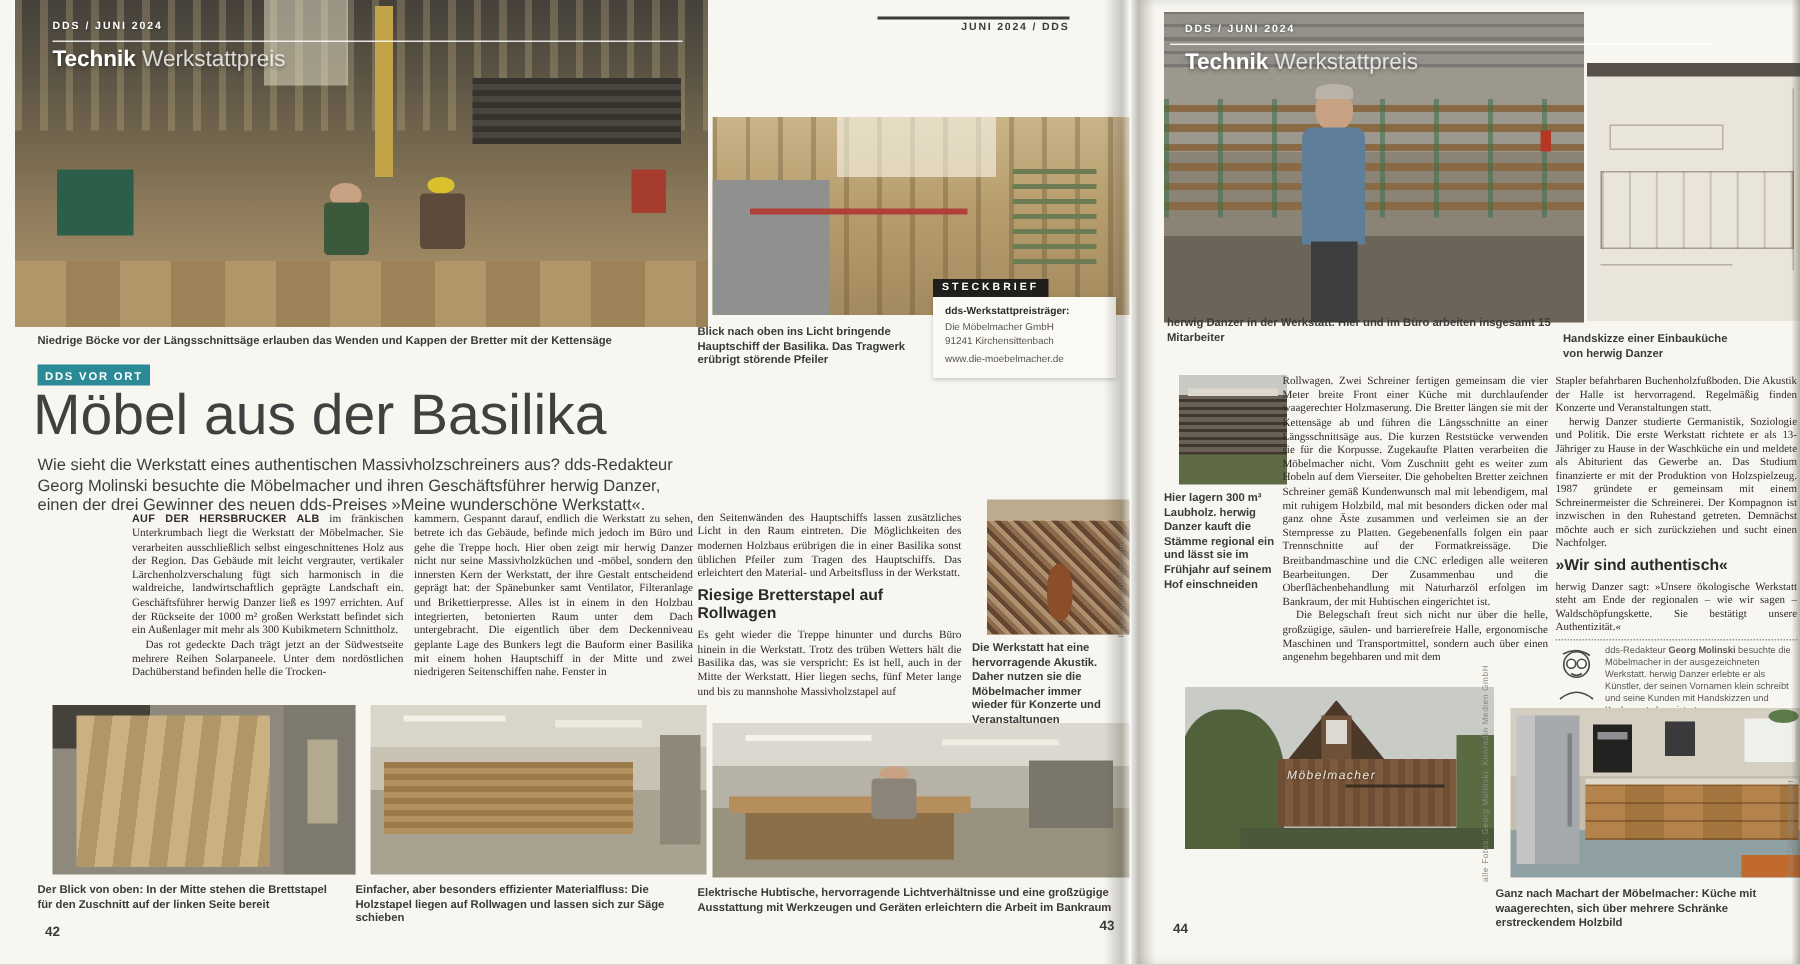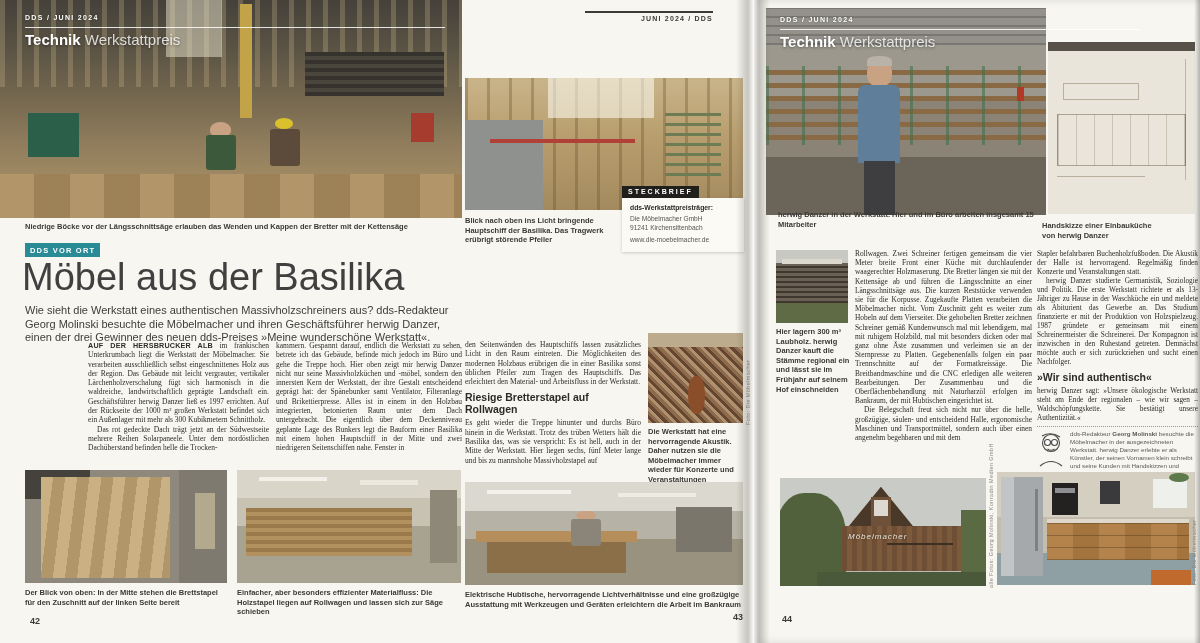--- a/index.html
+++ b/index.html
@@ -1,21 +1,21 @@
 <!DOCTYPE html>
 <html><head>
 <meta charset="utf-8">
 <style>
   * { margin:0; padding:0; box-sizing:border-box; }
   html,body { background:#c9c8c4; }
   #stage { position:relative; width:1200px; height:643px; overflow:hidden;
            background:#d8d6d2; font-family:"Liberation Sans",sans-serif; }
   .scan { position:absolute; top:0; height:643px; background:#f7f6f1; }
   .abs  { position:absolute; }
-  .ph   { position:absolute; overflow:hidden; background:#8a8578; }
+  .ph   { position:absolute; overflow:hidden; background:#8a8578;margin-left:10px; }
   .cap  { position:absolute; font-weight:bold; font-size:7.5px; line-height:9.6px; color:#3b3a36; }
   .body-col { position:absolute; font-family:"Liberation Serif",serif; font-size:7.5px;
               line-height:9.3px; color:#2f2c27; text-align:justify; }
   .body-col p + p { text-indent:9px; }
   .lead-in { font-family:"Liberation Sans",sans-serif; font-weight:bold; font-size:7.2px; letter-spacing:.2px; }
   .subhead { font-family:"Liberation Sans",sans-serif; font-weight:bold; font-size:10.5px;
              line-height:12px; color:#2c2b27; margin:5px 0 3px; text-align:left; }
   .vcred { position:absolute; writing-mode:vertical-rl; transform:rotate(180deg);
            font-size:5.5px; color:#8b897f; letter-spacing:.4px; white-space:nowrap; }
   .pagenum { position:absolute; font-weight:bold; font-size:9px; color:#3b3a36; }
@@ -182,21 +182,21 @@
   <div class="cap" style="left:1042px;top:221px;width:118px;">Handskizze einer Einbauküche von herwig Danzer</div>
 
   <div class="ph" style="left:776px;top:250px;width:72px;height:73px;background:linear-gradient(180deg,#c9c9c3 0 18%,#696155 18% 72%,#5f6b45 72% 100%);">
     <div class="abs" style="left:8%;top:13%;width:84%;height:6%;background:#ddd8cd;"></div>
     <div class="abs" style="left:0;top:20%;width:100%;height:52%;background:repeating-linear-gradient(0deg,rgba(30,22,14,.55) 0 2px,rgba(0,0,0,0) 2px 5px);"></div>
   </div>
   <div class="cap" style="left:776px;top:327px;width:78px;">Hier lagern 300 m³ Laubholz. herwig Danzer kauft die Stämme regional ein und lässt sie im Frühjahr auf seinem Hof einschneiden</div>
 
   <div class="body-col" style="left:855px;top:249px;width:177px;font-size:7.4px;line-height:9.2px;">
     <p>Rollwagen. Zwei Schreiner fertigen gemeinsam die vier Meter breite Front einer Küche mit durchlaufender waagerechter Holzmaserung. Die Bretter längen sie mit der Kettensäge ab und führen die Längsschnitte an einer Längsschnittsäge aus. Die kurzen Reststücke verwenden sie für die Korpusse. Zugekaufte Platten verarbeiten die Möbelmacher nicht. Vom Zuschnitt geht es weiter zum Hobeln auf dem Vierseiter. Die gehobelten Bretter zeichnen Schreiner gemäß Kundenwunsch mal mit lebendigem, mal mit ruhigem Holzbild, mal mit besonders dicken oder mal ganz ohne Äste zusammen und verleimen sie an der Sternpresse zu Platten. Gegebenenfalls folgen ein paar Trennschnitte auf der Formatkreissäge. Die Breitbandmaschine und die CNC erledigen alle weiteren Bearbeitungen. Der Zusammenbau und die Oberflächenbehandlung mit Naturharzöl erfolgen im Bankraum, der mit Hubtischen eingerichtet ist.</p>
-    <p>Die Belegschaft freut sich nicht nur über die helle, großzügige, säulen- und entscheidend Halle, ergonomische Maschinen und Transportmittel, sondern auch über einen angenehm begehbaren und mit dem</p>
+    <p>Die Belegschaft freut sich nicht nur über die helle, großzügige, säulen- und barrierefreie Halle, ergonomische Maschinen und Transportmittel, sondern auch über einen angenehm begehbaren und mit dem</p>
   </div>
 
   <div class="body-col" style="left:1037px;top:249px;width:161px;font-size:7.3px;line-height:9px;">
     <p>Stapler befahrbaren Buchenholzfußboden. Die Akustik der Halle ist hervorragend. Regelmäßig finden Konzerte und Veranstaltungen statt.</p>
     <p>herwig Danzer studierte Germanistik, Soziologie und Politik. Die erste Werkstatt richtete er als 13-Jähriger zu Hause in der Waschküche ein und meldete als Abiturient das Gewerbe an. Das Studium finanzierte er mit der Produktion von Holzspielzeug. 1987 gründete er gemeinsam mit einem Schreinermeister die Schreinerei. Der Kompagnon ist inzwischen in den Ruhestand getreten. Demnächst möchte auch er sich zurückziehen und sucht einen Nachfolger.</p>
     <div class="subhead">»Wir sind authentisch«</div>
     <p>herwig Danzer sagt: »Unsere ökologische Werkstatt steht am Ende der regionalen – wie wir sagen – Waldschöpfungskette. Sie bestätigt unsere Authentizität.«</p>
     <div class="dotted"></div>
     <div class="bio">
       <span style="flex:0 0 auto;">
@@ -208,21 +208,21 @@
           <path d="M10.5 19 q3.5 2.6 7 0"></path>
           <path d="M5 6 q9 -5 18 1"></path>
           <path d="M3 36 q11 -9 22 0"></path>
         </g>
           </svg>
       </span>
       <span class="bio-text"><span>dds-Redakteur </span><b>Georg Molinski</b><span> besuchte die Möbelmacher in der ausgezeichneten Werkstatt. herwig Danzer erlebte er als Künstler, der seinen Vornamen klein schreibt und seine Kunden mit Handskizzen und Kochevents begeistert.</span></span>
     </div>
   </div>
 
-  <div class="ph" style="left:780px;top:478px;width:206px;height:108px;background:linear-gradient(180deg,#c9cbc6 0 55%,#b7b9b2 55% 100%);">
+  <div class="ph" style="left:780px;top:458px;width:206px;height:108px;background:linear-gradient(180deg,#c9cbc6 0 55%,#b7b9b2 55% 100%);">
     <div class="abs" style="left:-2%;top:14%;width:34%;height:86%;background:#50613c;border-radius:40% 45% 0 0;"></div>
     <div class="abs" style="right:0;top:30%;width:12%;height:70%;background:#5a6b44;"></div>
     <div class="abs" style="left:32%;top:8%;width:34%;height:40%;background:#4a3828;clip-path:polygon(50% 0,100% 100%,0 100%);"></div>
     <div class="abs" style="left:30%;top:44%;width:58%;height:42%;background:repeating-linear-gradient(90deg,#6e4e34 0 5px,#7d5a3c 5px 10px);"></div>
     <div class="abs" style="left:44%;top:18%;width:10%;height:26%;background:#6e5138;"></div>
     <div class="abs" style="left:45.5%;top:20%;width:7%;height:15%;background:#ddd9d0;"></div>
     <div class="abs" style="left:52%;top:60%;width:32%;height:2px;background:#3c2e20;"></div>
     <div class="house-sign" style="left:33%;top:50%;">Möbelmacher</div>
     <div class="abs" style="left:18%;bottom:0;width:82%;height:13%;background:#49593a;"></div>
   </div>
@@ -237,19 +237,20 @@
     <div class="abs" style="left:25%;top:42%;width:72%;height:3%;background:#ded9cc;"></div>
     <div class="abs" style="left:25%;top:45%;width:72%;height:33%;background:repeating-linear-gradient(90deg,#b4834c 0 26px,#a4743e 26px 52px);"></div>
     <div class="abs" style="left:25%;top:45%;width:72%;height:33%;background:repeating-linear-gradient(0deg,rgba(60,40,20,.35) 0 1px,rgba(0,0,0,0) 1px 12px);"></div>
     <div class="abs" style="left:52%;top:8%;width:10%;height:20%;background:#3a3a3c;"></div>
     <div class="abs" style="right:4%;top:6%;width:17%;height:26%;background:#eef0ec;"></div>
     <div class="abs" style="right:3%;top:1%;width:10%;height:8%;background:#5d7a4a;border-radius:50%;"></div>
     <div class="abs" style="right:2%;bottom:0;width:20%;height:13%;background:#c06a2e;"></div>
   </div>
   <div class="vcred" style="left:1191px;top:495px;height:90px;">Foto: Die Möbelmacher</div>
 
+  <div class="cap" style="left:997px;top:591px;width:200px;">Ganz nach Machart der Möbelmacher: Küche mit waagerechten, sich über mehrere Schränke erstreckendem Holzbild</div>
 
   <div class="pagenum" style="left:782px;top:614px;">44</div>
 
   <div class="fold" style="left:736px;width:34px;background:linear-gradient(90deg,rgba(0,0,0,0) 0%,rgba(90,85,75,.30) 35%,rgba(255,255,255,.55) 52%,rgba(110,105,95,.35) 68%,rgba(0,0,0,0) 100%);"></div>
   <div class="fold" style="left:1194px;width:6px;background:linear-gradient(90deg,rgba(0,0,0,0),rgba(60,58,52,.35));"></div>
 
 </div>
 
 </body></html>

